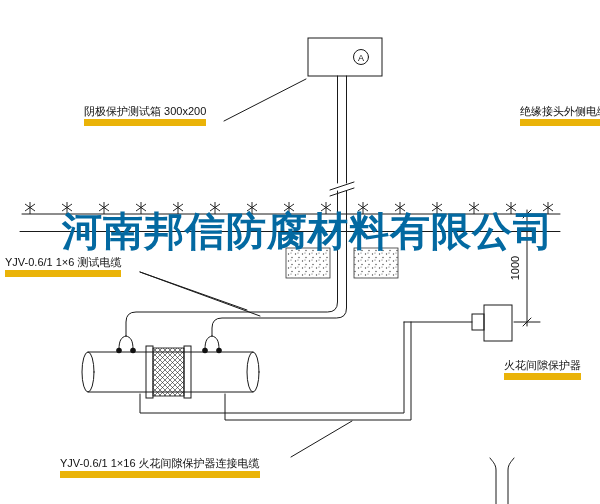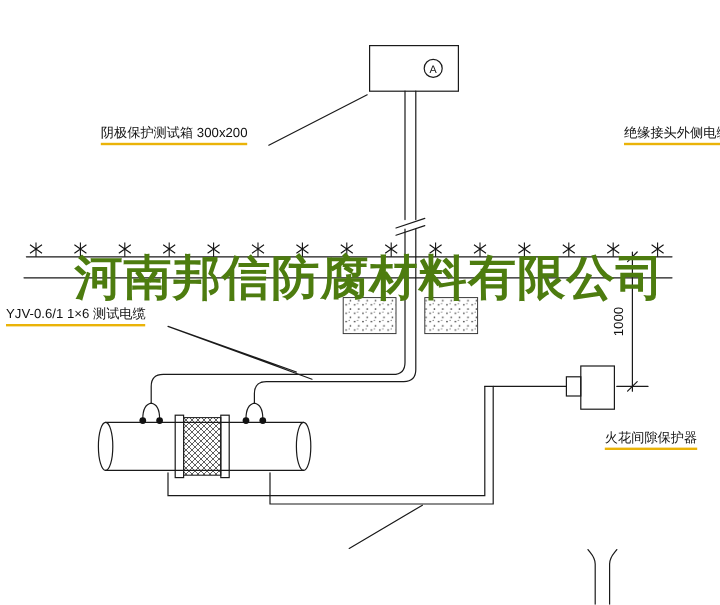--- a/index.html
+++ b/index.html
@@ -7,27 +7,27 @@
   .canvas {
     position:relative; width:600px; height:504px;
     background:#ffffff; overflow:hidden;
     font-family:"Liberation Sans", sans-serif; color:#111;
   }
   svg.drawing { position:absolute; left:0; top:0; }
   svg .s { stroke:#1a1a1a; stroke-width:1; fill:none; stroke-linecap:round; }
   svg text { font-family:"Liberation Sans", sans-serif; fill:#111; }
   .lbl {
     position:absolute; font-size:11px; line-height:13px; white-space:nowrap;
-    border-bottom:2px solid #eab308; padding-bottom:1px; color:#111;
+    border-bottom:7px solid #eab308; padding-bottom:1px; color:#111;
   }
   .watermark {
     position:absolute; left:62px; top:210px;
     font-family:"Liberation Serif", serif;
     font-size:40px; line-height:44px; font-weight:700;
-    letter-spacing:1px; white-space:nowrap; color:#4d7c0f;
+    letter-spacing:1px; white-space:nowrap; color:#0369a1;
   }
 </style>
 </head>
 <body>
 
 <div class="canvas">
 
   <svg class="drawing" width="600" height="504" viewBox="0 0 600 504">
     <defs>
       <pattern id="stipple" width="7" height="7" patternUnits="userSpaceOnUse">
@@ -149,16 +149,17 @@
   </svg>
 
   <div class="lbl" style="left:84px; top:105px;">阴极保护测试箱 300x200</div>
 
   <div class="lbl" style="left:520px; top:105px;">绝缘接头外侧电缆</div>
 
   <div class="lbl" style="left:5px; top:256px;text-align:right;">YJV-0.6/1 1×6  测试电缆</div>
 
   <div class="lbl" style="left:504px; top:359px;text-align:center;">火花间隙保护器</div>
 
+  <div class="lbl" style="left:60px; top:457px;">YJV-0.6/1 1×16  火花间隙保护器连接电缆</div>
 
   <div class="watermark">河南邦信防腐材料有限公司</div>
 
 </div>
 
 </body></html>

